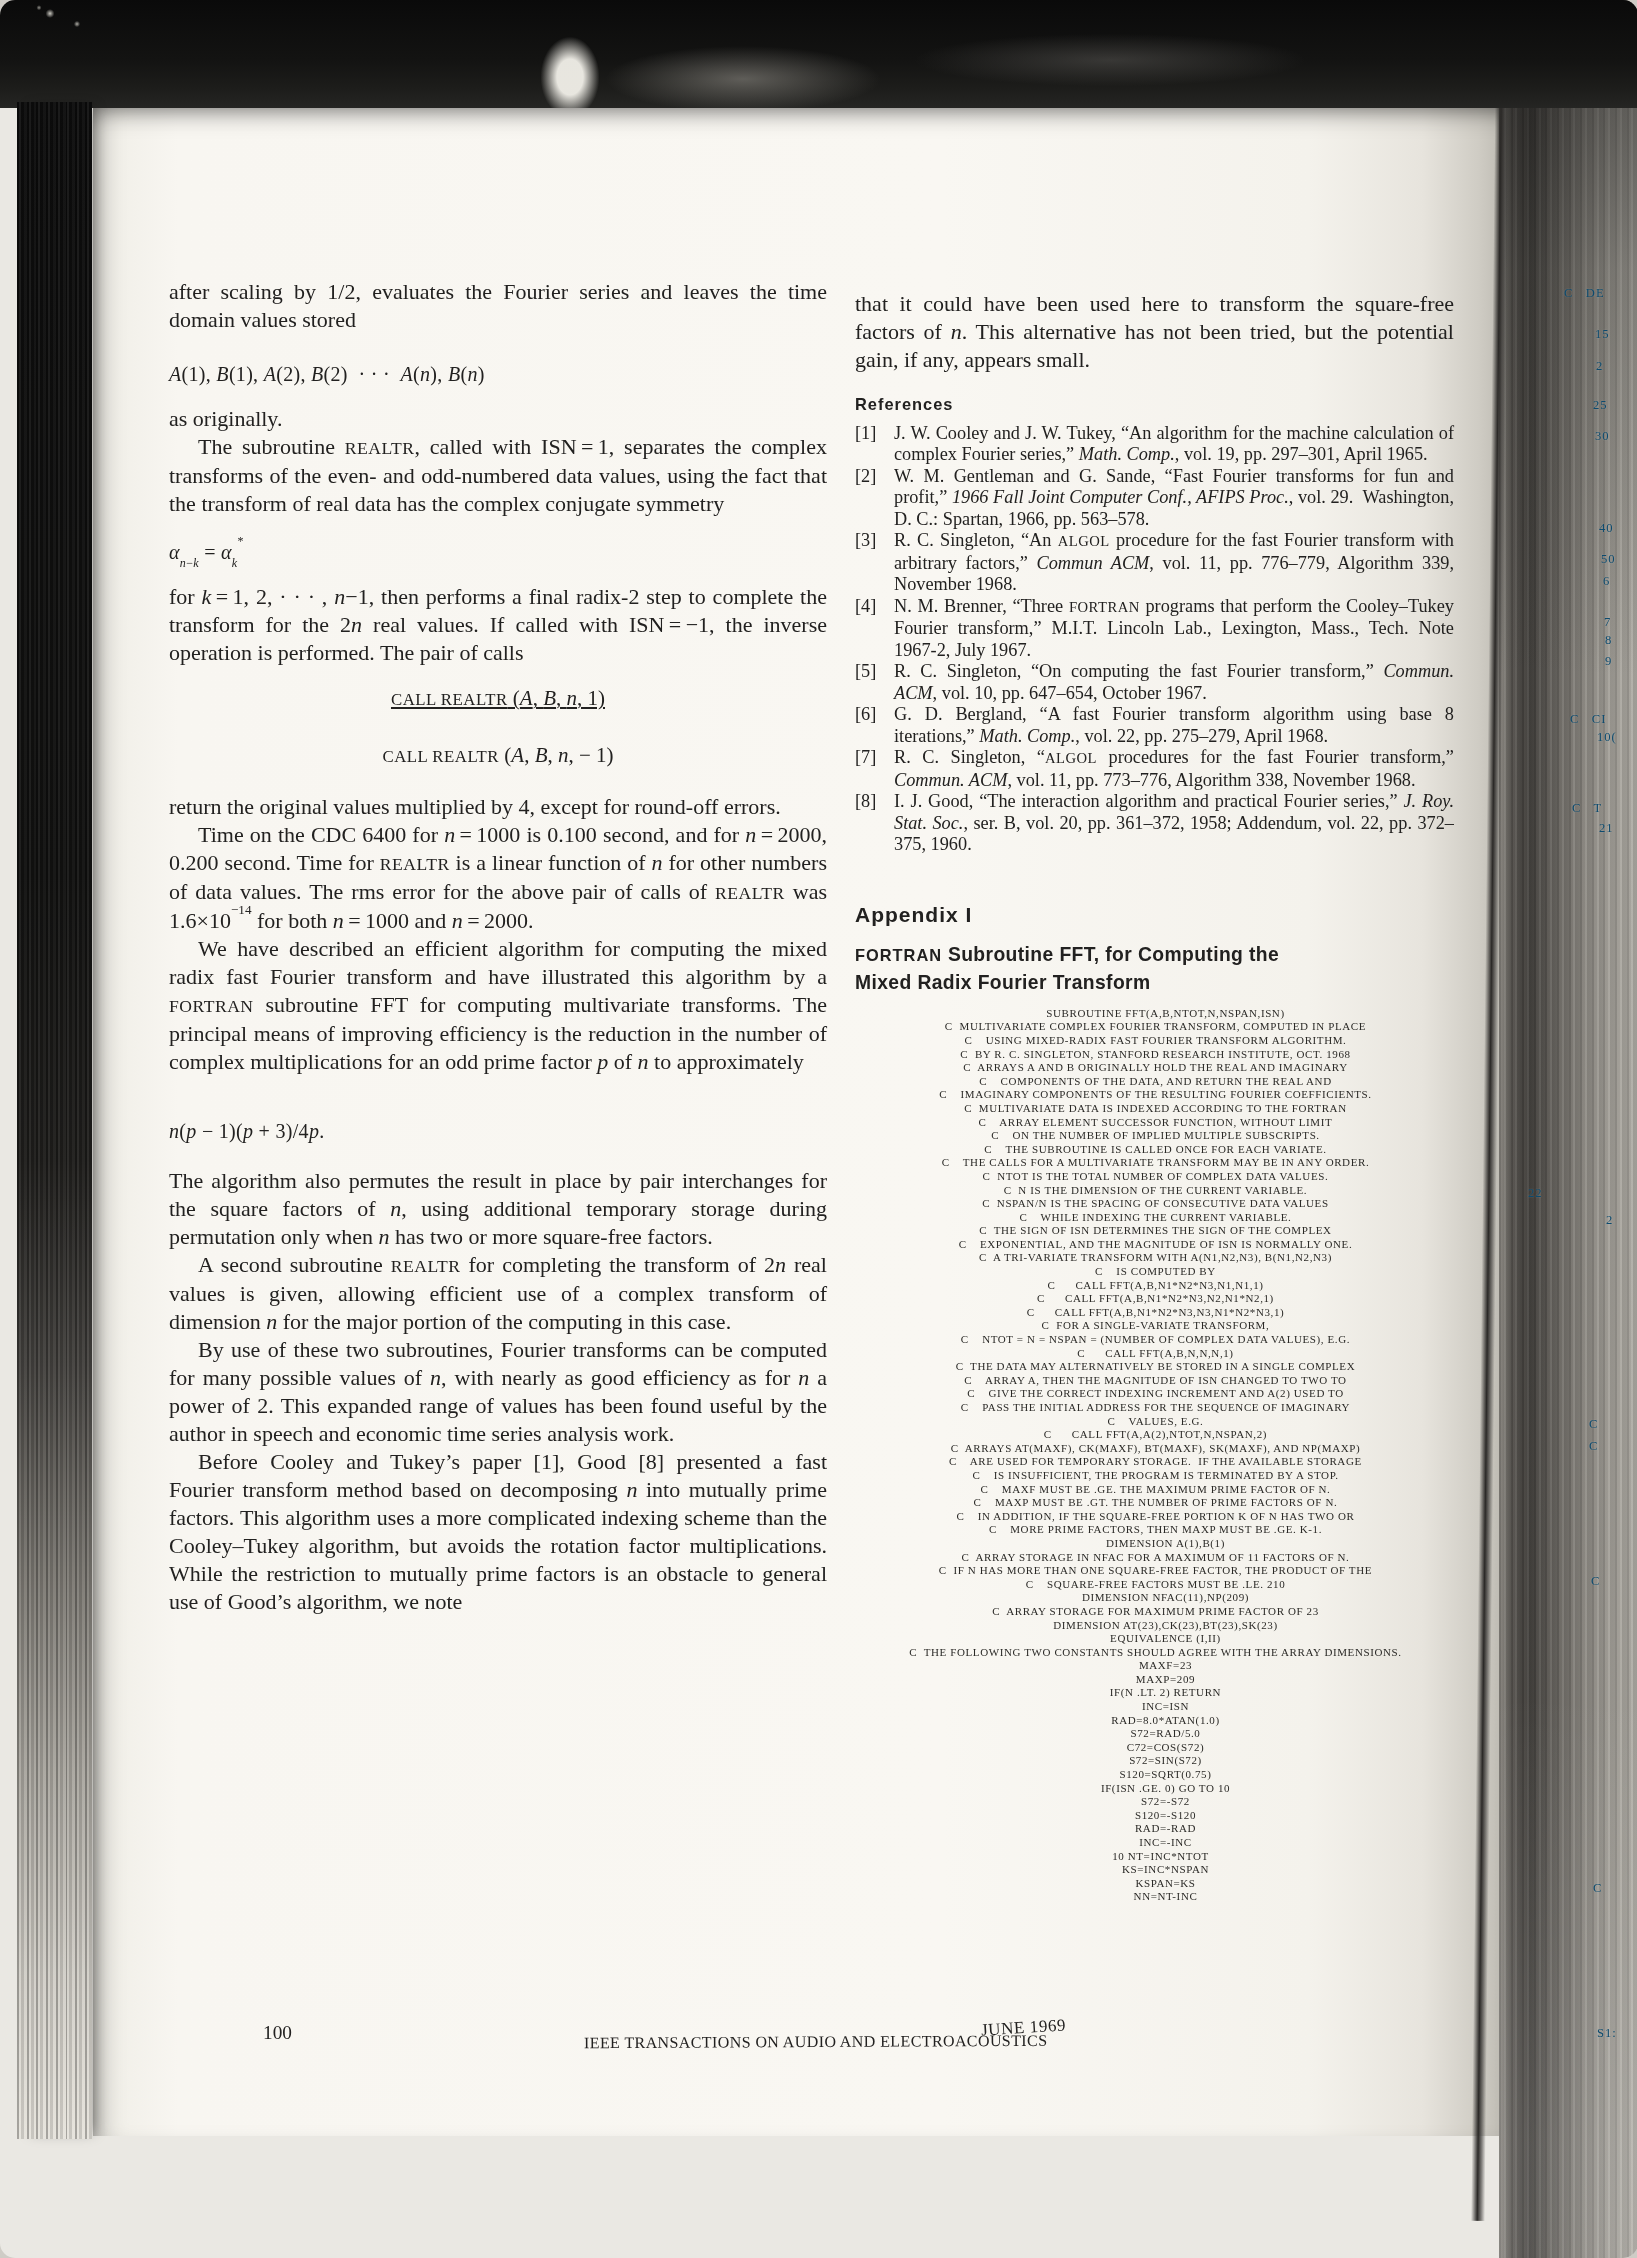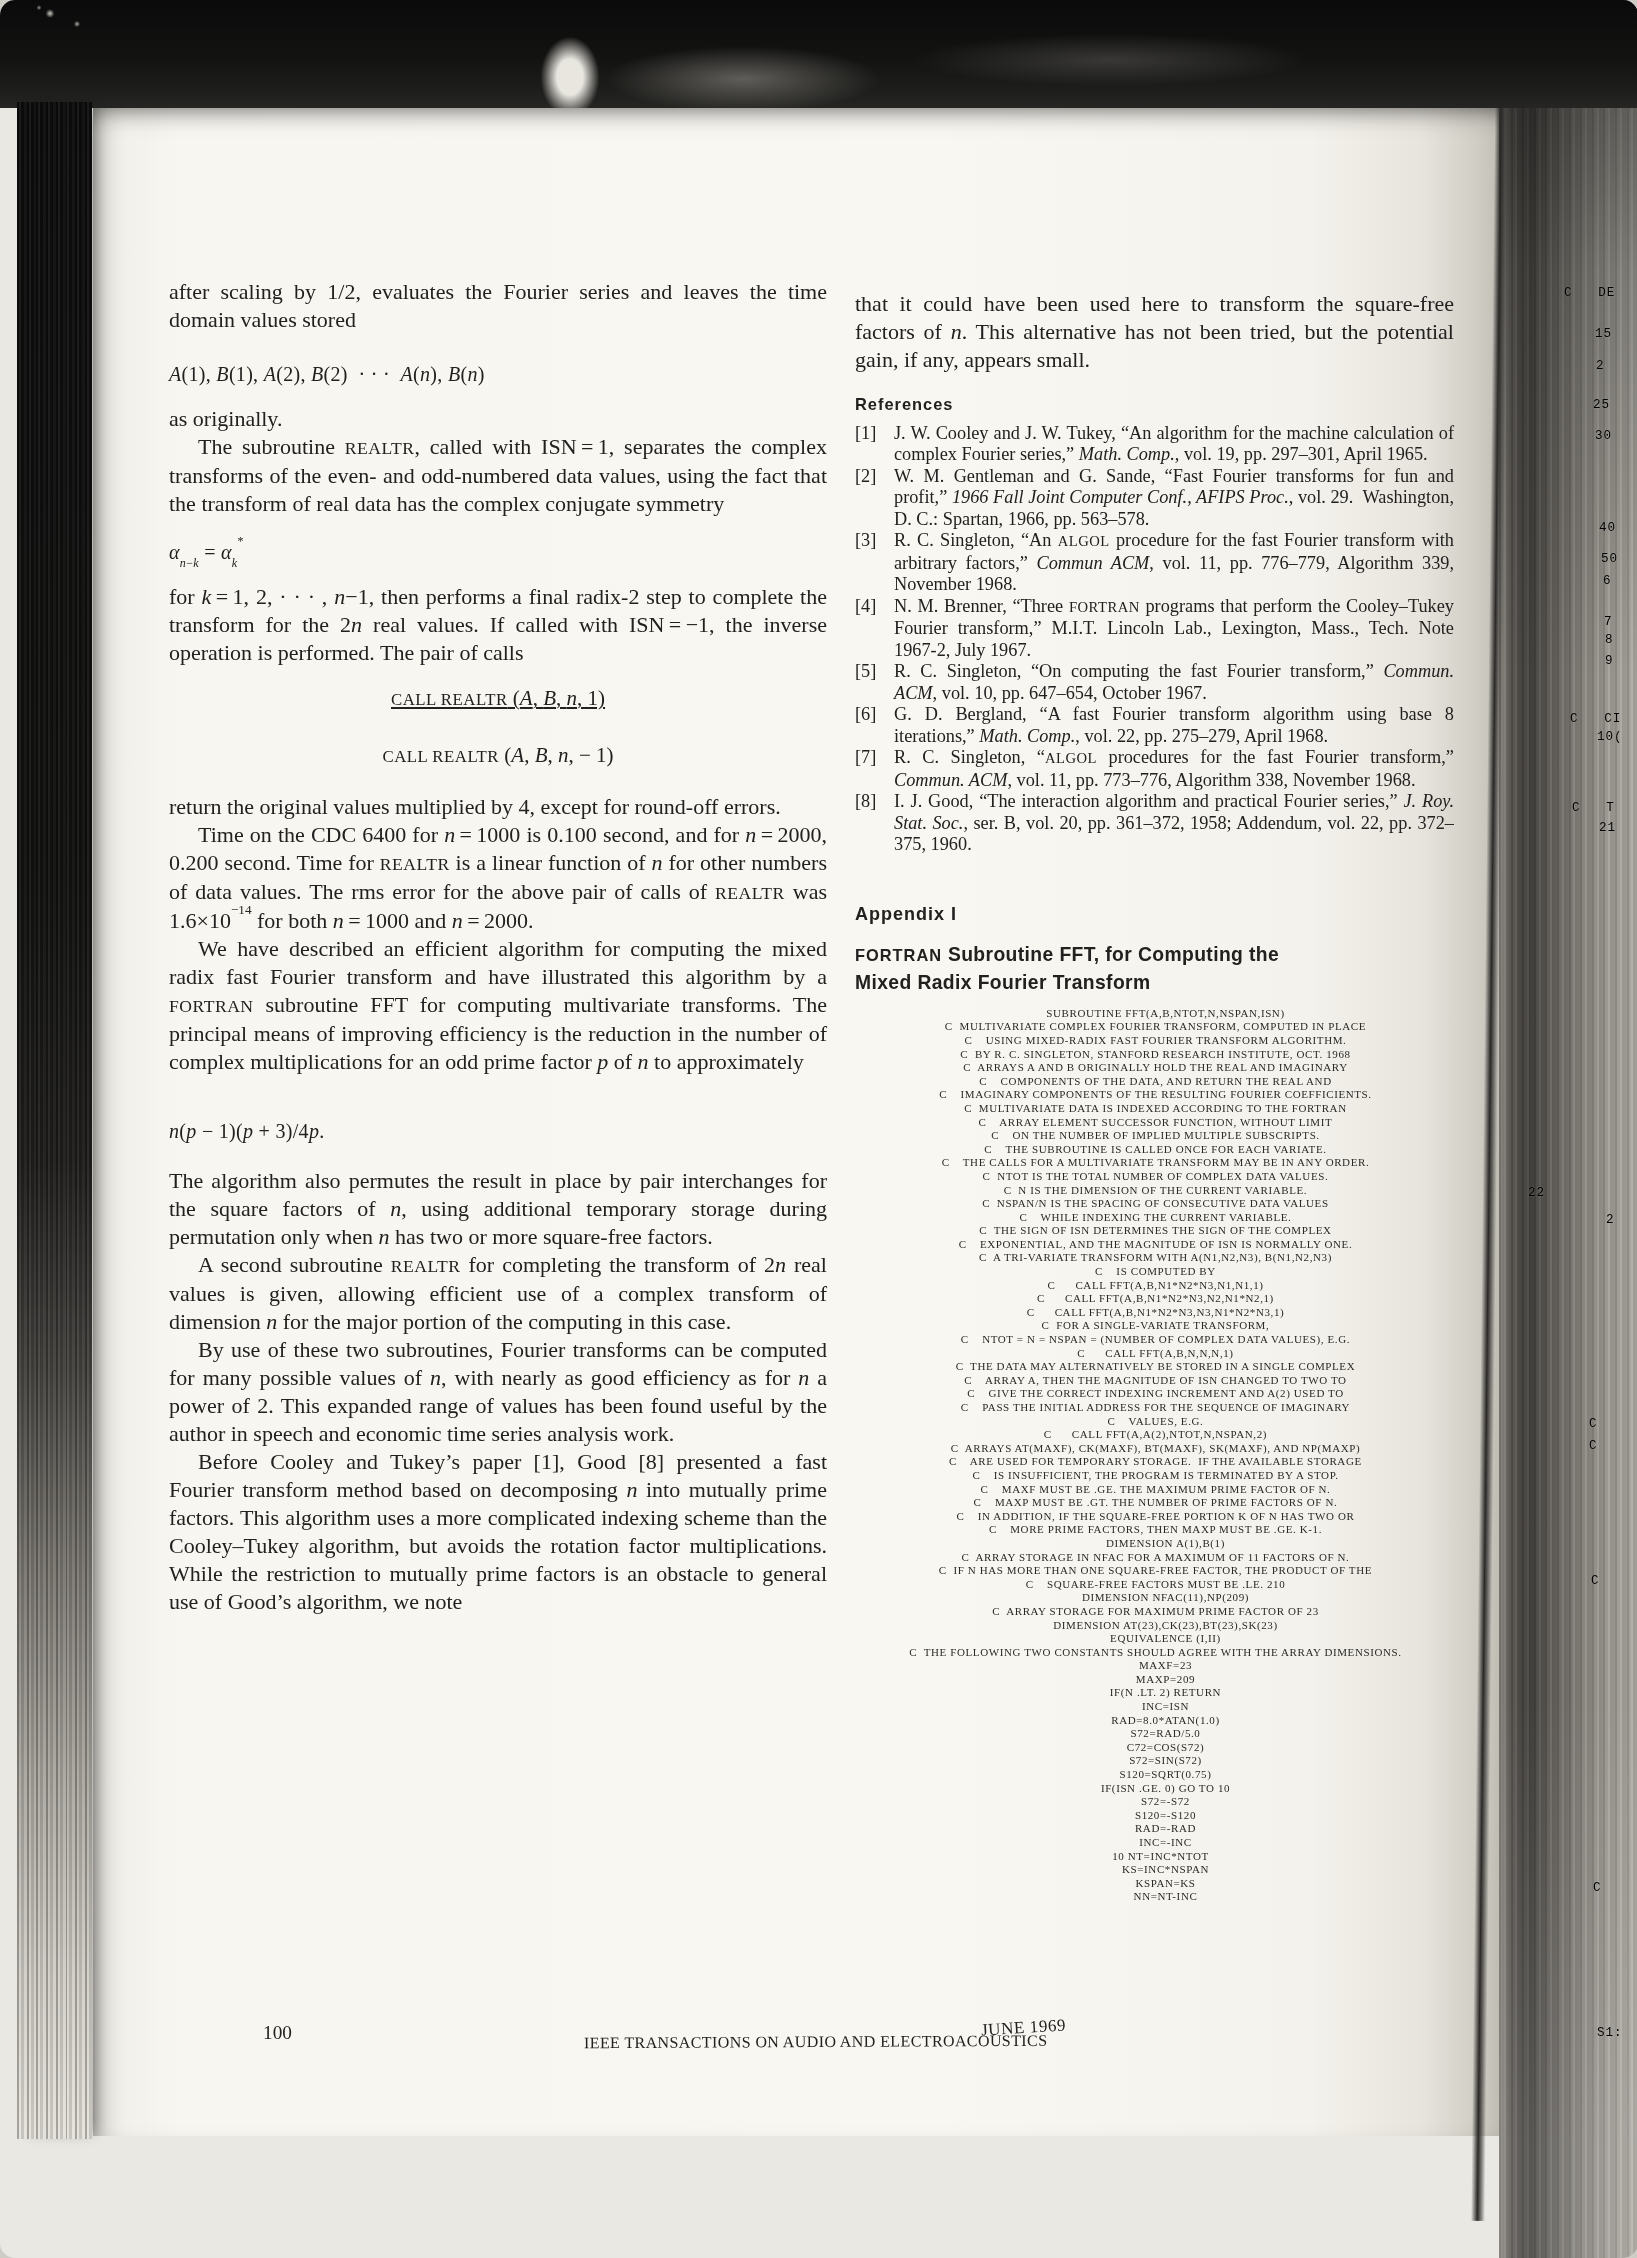--- a/index.html
+++ b/index.html
@@ -35,22 +35,22 @@
       repeating-linear-gradient(90deg, rgba(20,18,16,.18) 0 1.9px, rgba(120,115,108,.12) 1.9px 4.8px, rgba(235,232,225,.10) 4.8px 6.8px, rgba(60,58,54,.14) 6.8px 11.6px),
       linear-gradient(to right, #8f8c86 0, #55524e 10%, #3f3d3a 22%, #6f6c67 45%, #8c8983 62%, #a3a099 80%, #b0ada6 100%);
   }
   .crease {
     position:absolute; left:1495px; top:97px; width:13.5px; height:2124px; z-index:3;
     transform:rotate(0.65deg); transform-origin:top center;
     background:linear-gradient(to right, rgba(40,38,36,0), #2b2927 45%, rgba(60,58,56,.6) 72%, rgba(90,88,86,0));
   }
   .fragments { position:absolute; left:0; top:0; width:1638px; height:2258px; z-index:4; }
   .frag {
-    position:absolute; font-family:Liberation Mono, monospace;
-    font-size:12.6px; color:#000000; white-space:pre; letter-spacing:1px;
+    position:absolute; font-family:Liberation Serif, serif;
+    font-size:12.6px; color:#0c4a6e; white-space:pre; letter-spacing:1px;
     text-shadow:0 0 1.9px rgba(245,243,236,.25);
   }
   
   .page {
     position:absolute; left:93px; top:108px; width:1414px; height:2028px; z-index:1;
     background:linear-gradient(to right, #efede6 0, #f8f6f1 6%, #f9f7f2 60%, #f4f2ec 86%, #e7e4dd 94%, #cfccc4 98%, #bbb8b0 100%);
     box-shadow: inset 0 19.3px 25px -17.4px rgba(0,0,0,.55), inset 23px 0 29px -21px rgba(0,0,0,.40);
     color:#222120;
   }
   .col { position:absolute; text-align:justify; }
@@ -76,21 +76,21 @@
   }
   .heading-refs {
     margin:20px 0 7.7px 0; font-family:"Liberation Sans", sans-serif;
     font-weight:bold; font-size:16.4px; letter-spacing:1px; line-height:21px; text-align:left;
   }
   .refs { font-size:18.3px; line-height:21.5px; }
   .ref { position:relative; padding-left:39px; text-align:justify; }
   .ref-label { position:absolute; left:0; top:0; }
   .heading-appendix {
     margin:45px 0 8px 0; font-family:"Liberation Sans", sans-serif;
-    font-weight:bold; font-size:18px; letter-spacing:1px; line-height:27px; text-align:left;
+    font-weight:bold; font-size:21px; letter-spacing:1px; line-height:27px; text-align:left;
   }
   .appendix-subtitle {
     margin:13.5px 0 0 0; width:463px; font-family:"Liberation Sans", sans-serif;
     font-weight:bold; font-size:19.3px; letter-spacing:0.4px; line-height:27px; text-align:left;
   }
   .appendix-subtitle .sc-h { font-size:0.85em; letter-spacing:1px; }
   .code {
     margin:10.6px 0 0 1.9px; font-family:Liberation Serif, serif;
     font-size:11px; letter-spacing:0.6px; line-height:13.6px;
     color:#2b2a27; white-space:pre; text-align:center;

